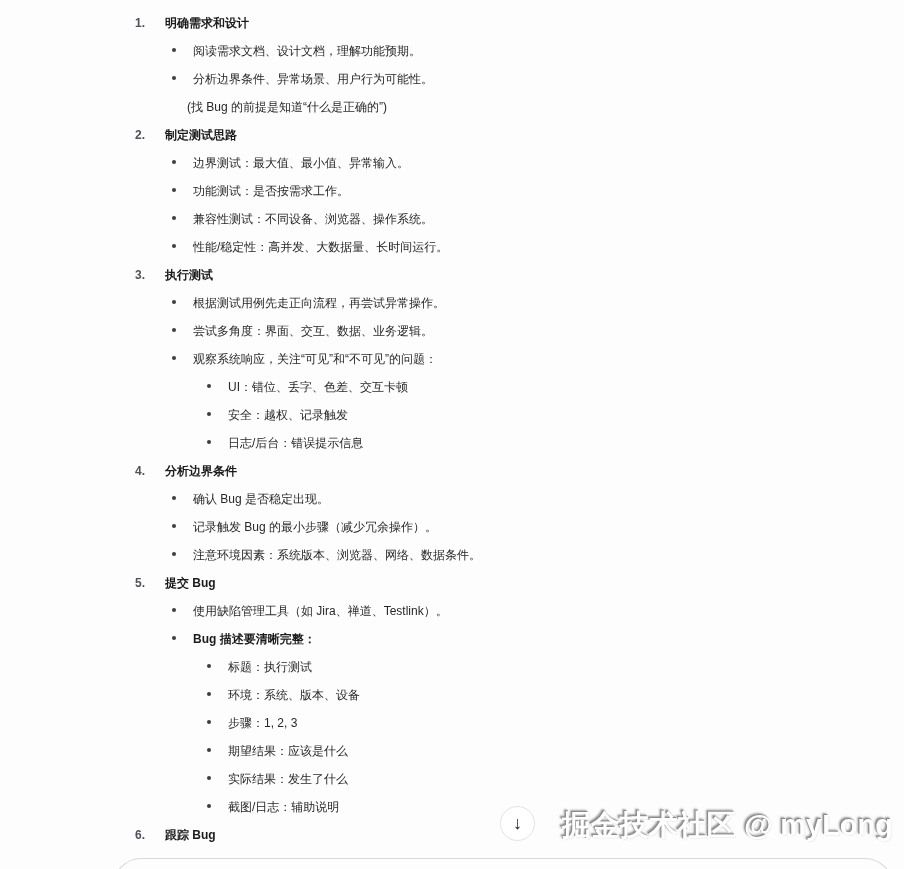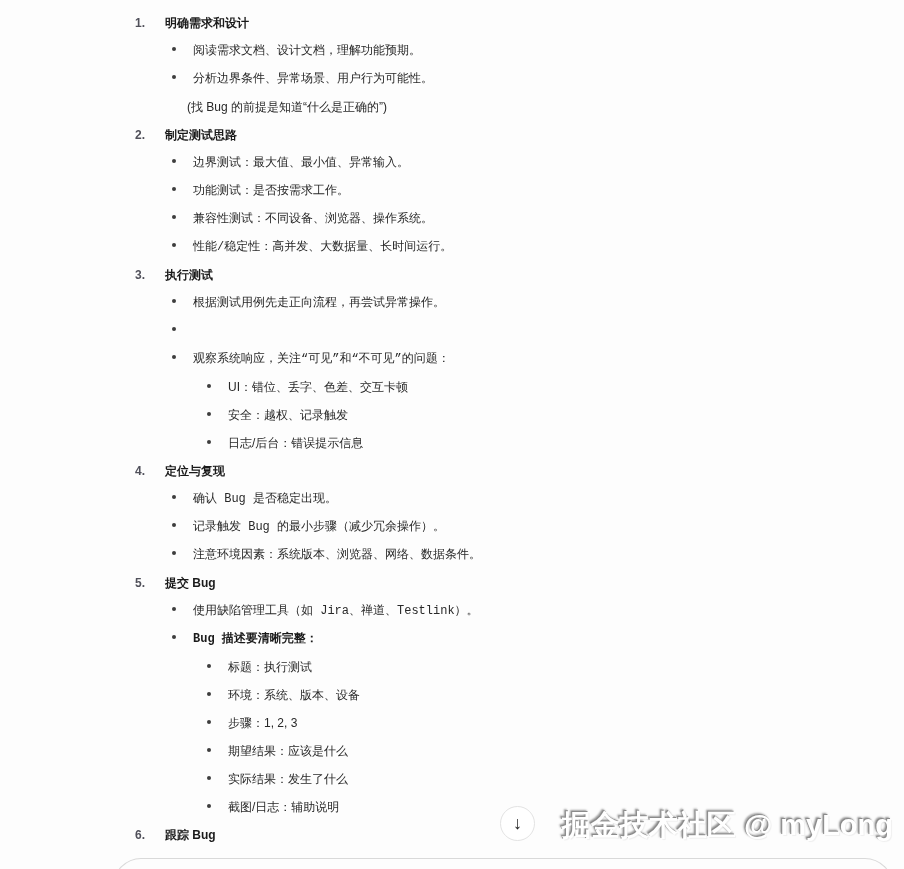--- a/index.html
+++ b/index.html
@@ -40,21 +40,21 @@
   }
   .dot {
     display: inline-block;
     width: 4px;
     height: 4px;
     border-radius: 50%;
     background: #3d3d3d;
     vertical-align: middle;
     margin-bottom: 3px;
   }
-  .b1 { padding-left: 37px; font-family: Liberation Mono, monospace; }
+  .b1 { padding-left: 37px; }
   .b1 .dot { margin-right: 17px; }
   .b2 { padding-left: 72px; }
   .b2 .dot { margin-right: 17px; }
   .note { padding-left: 52px; }
   .bold-text { font-weight: bold; color: #1a1a1a; }
   .scroll-btn {
     position: absolute;
     left: 500px;
     top: 806px;
     width: 35px;
@@ -110,27 +110,27 @@
   <div class="row note">(找 Bug 的前提是知道“什么是正确的”)</div>
 
   <div class="row h"><span class="num">2.</span><span>制定测试思路</span></div>
   <div class="row b1"><span class="dot"></span><span>边界测试：最大值、最小值、异常输入。</span></div>
   <div class="row b1"><span class="dot"></span><span>功能测试：是否按需求工作。</span></div>
   <div class="row b1"><span class="dot"></span><span>兼容性测试：不同设备、浏览器、操作系统。</span></div>
   <div class="row b1"><span class="dot"></span><span>性能/稳定性：高并发、大数据量、长时间运行。</span></div>
 
   <div class="row h"><span class="num">3.</span><span>执行测试</span></div>
   <div class="row b1"><span class="dot"></span><span>根据测试用例先走正向流程，再尝试异常操作。</span></div>
-  <div class="row b1"><span class="dot"></span></div>
+  <div class="row b1"><span class="dot"></span><span>尝试多角度：界面、交互、数据、业务逻辑。</span></div>
   <div class="row b1"><span class="dot"></span><span>观察系统响应，关注“可见”和“不可见”的问题：</span></div>
   <div class="row b2"><span class="dot"></span><span>UI：错位、丢字、色差、交互卡顿</span></div>
   <div class="row b2"><span class="dot"></span><span>安全：越权、记录触发</span></div>
   <div class="row b2"><span class="dot"></span><span>日志/后台：错误提示信息</span></div>
 
-  <div class="row h"><span class="num">4.</span><span>定位与复现</span></div>
+  <div class="row h"><span class="num">4.</span><span>分析边界条件</span></div>
   <div class="row b1"><span class="dot"></span><span>确认 Bug 是否稳定出现。</span></div>
   <div class="row b1"><span class="dot"></span><span>记录触发 Bug 的最小步骤（减少冗余操作）。</span></div>
   <div class="row b1"><span class="dot"></span><span>注意环境因素：系统版本、浏览器、网络、数据条件。</span></div>
 
   <div class="row h"><span class="num">5.</span><span>提交 Bug</span></div>
   <div class="row b1"><span class="dot"></span><span>使用缺陷管理工具（如 Jira、禅道、Testlink）。</span></div>
   <div class="row b1"><span class="dot"></span><span class="bold-text">Bug 描述要清晰完整：</span></div>
   <div class="row b2"><span class="dot"></span><span>标题：执行测试</span></div>
   <div class="row b2"><span class="dot"></span><span>环境：系统、版本、设备</span></div>
   <div class="row b2"><span class="dot"></span><span>步骤：1, 2, 3</span></div>

